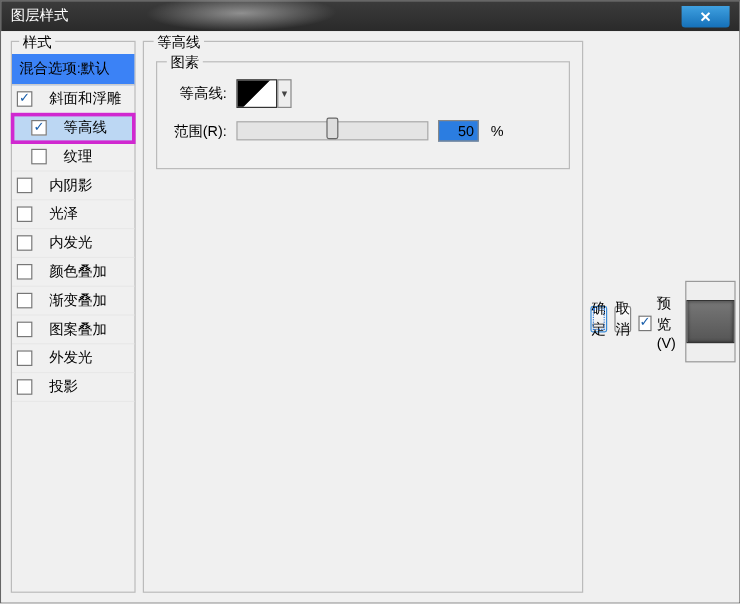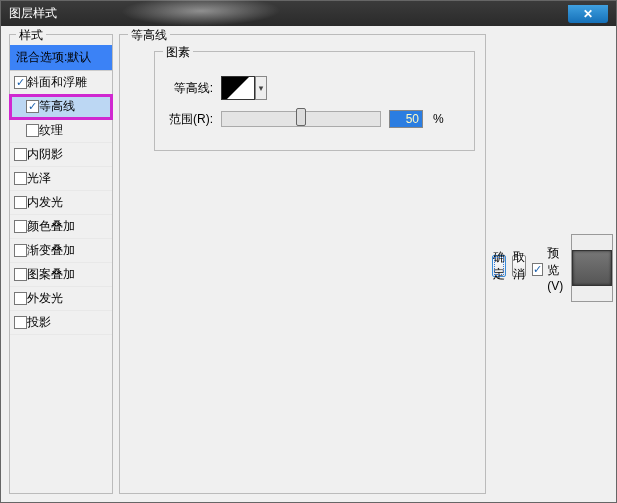--- a/index.html
+++ b/index.html
@@ -22,38 +22,38 @@
   }
   .body { position:absolute; top:25px; left:0; right:0; bottom:0; background:#f0f0f0; padding:8px; display:flex; gap:6px; }
 
   
   .styles-panel { width:104px; }
   .group { border:1px solid #bbb; position:relative; padding:6px 0 0 0; }
   .group-label { position:absolute; top:-8px; left:6px; background:#f0f0f0; padding:0 3px; }
   .styles-list { margin-top:4px; }
   .styles-header { padding:4px 6px; border-bottom:1px solid #ccc; background:#3b82f6; }
   .style-item {
-    display:flex; align-items:center; gap:0; padding:3px 4px 3px 4px;
+    display:flex; align-items:center; gap:14px; padding:3px 4px 3px 4px;
     border-bottom:1px solid #e8e8e8;
   }
   .style-item.indent { padding-left:16px; }
   .style-item.selected { background:#bcd7f3; }
   .style-item.highlight { outline:3px solid #d028d0; outline-offset:-2px; }
   .chk {
     width:13px; height:13px; border:1px solid #777; background:#fff; display:inline-flex;
     align-items:center; justify-content:center; font-size:10px; color:#1a5fab;
   }
   .chk.checked::after { content:"✓"; font-size:11px; line-height:1; }
   .lbl { white-space:nowrap; }
 
   
   .center-panel { flex:1; }
   .center-outer { border:1px solid #bbb; position:relative; height:100%; padding:10px 10px; }
   .center-outer > .group-label { top:-8px; left:8px; }
-  .elem-group { border:1px solid #bbb; position:relative; padding:24px 10px 12px 10px; margin-top:6px;margin-left:24px; }
+  .elem-group { border:1px solid #bbb; position:relative; padding:14px 10px 12px 10px; margin-top:6px; }
   .elem-group > .group-label { top:-8px; left:8px; }
   .row { display:flex; align-items:center; gap:8px; margin-bottom:10px; }
   .row-label { min-width:48px; text-align:right; }
   .swatch {
     width:34px; height:24px; border:1px solid #333;
     background: linear-gradient(135deg, #000 0 49%, #fff 51% 100%);
   }
   .swatch-btn { width:12px; height:24px; border:1px solid #888; background:#eee; display:flex; align-items:center; justify-content:center; }
   .swatch-btn::after { content:"▾"; font-size:9px; color:#444; }
   .aa-wrap {
@@ -61,21 +61,21 @@
     outline:3px solid #d028d0; outline-offset:0;
   }
   .slider {
     position:relative; width:160px; height:16px; background:#e4e4e4; border:1px solid #aaa;
   }
   .slider-thumb {
     position:absolute; top:-4px; width:10px; height:18px; background:#ddd; border:1px solid #666;
     transform:translateX(-50%); border-radius:2px;
   }
   .numbox { width:34px; height:18px; border:1px solid #888; background:#fff; text-align:right; padding:1px 3px; }
-  .numbox.sel { background:#2b7de1; color:#fef9c3; }
+  .numbox.sel { background:#2b7de1; color:#000000; }
   .pct { margin-left:2px; }
 
   
   .right-panel { width:116px; display:flex; flex-direction:row; gap:6px; align-items:center; padding-top:4px; }
   .btn {
     width:100px; height:22px; border:1px solid #888; background:linear-gradient(#fff,#e6e6e6);
     display:flex; align-items:center; justify-content:center; cursor:pointer; border-radius:2px;
   }
   .btn.focus { outline:1px dotted #3079d8; outline-offset:-3px; border-color:#3a8ad6; }
   .preview-chk { display:flex; align-items:center; gap:4px; margin-top:6px; }

